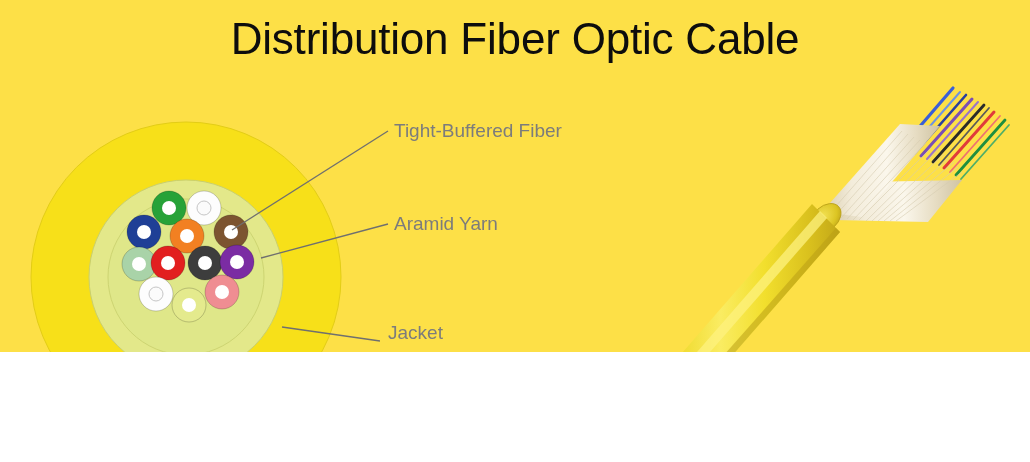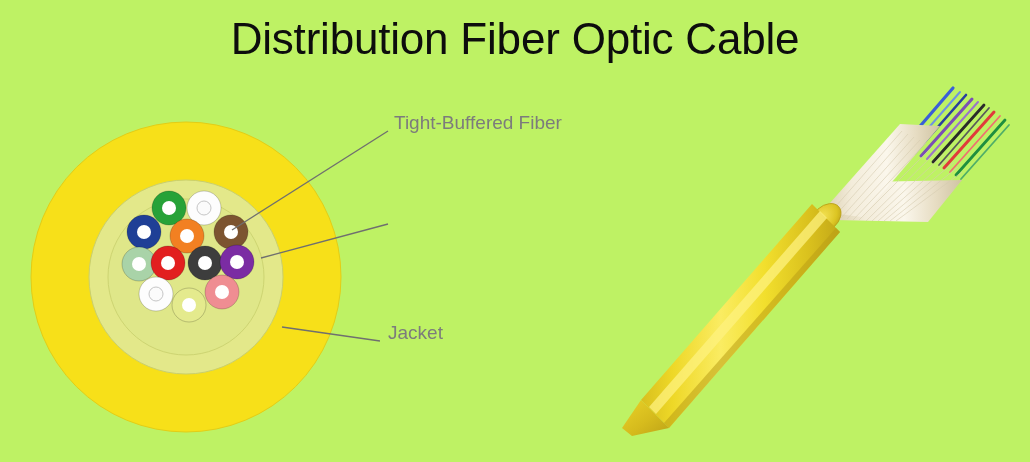--- a/index.html
+++ b/index.html
@@ -4,21 +4,21 @@
 <title>Distribution Fiber Optic Cable</title>
 <style>
   html,body{margin:0;padding:0;}
   body{
     width:1030px;height:462px;
     background:#ffffff;
     font-family:"Liberation Sans","DejaVu Sans",sans-serif;
     overflow:hidden;
     position:relative;
   }
-  #stage{position:relative;width:1030px;height:462px;overflow:hidden;background:#bef264;}
+  #stage{position:relative;width:1030px;height:352px;overflow:hidden;background:#fde047;}
 
   
   #title{
     position:absolute;
     left:0; top:14px; width:1030px;
     text-align:center;
     font-size:44px;
     line-height:50px;
     font-weight:400;
     color:#0d0d0d;
@@ -33,21 +33,21 @@
 
   
   .calloutLabel{
     position:absolute;
     color:#7c7c7c;
     font-size:19px;
     line-height:22px;
     white-space:nowrap;
     font-family:"Liberation Sans","DejaVu Sans",sans-serif;
   }
-  #lbl-fiber  {left:394px; top:112px;}
+  #lbl-fiber  {left:394px; top:120px;}
   #lbl-aramid {left:394px; top:213px;}
   #lbl-jacket {left:388px; top:322px;}
 </style>
 </head>
 <body>
 
 <div id="stage">
 
   <div id="title">Distribution Fiber Optic Cable</div>
 
@@ -200,16 +200,17 @@
 
         <polygon points="641,400 669,428 632,436 622,428" fill="url(#gJacketTipFace)"></polygon>
 
         <polygon points="836,228 840,232 669,428 664,423" fill="#b99f15" opacity="0.55"></polygon>
       </g>
     </svg>
   </div>
 
   <div class="calloutLabel" id="lbl-fiber">Tight-Buffered Fiber</div>
 
+  <div class="calloutLabel" id="lbl-aramid">Aramid Yarn</div>
 
   <div class="calloutLabel" id="lbl-jacket">Jacket</div>
 
 </div>
 
 </body></html>

